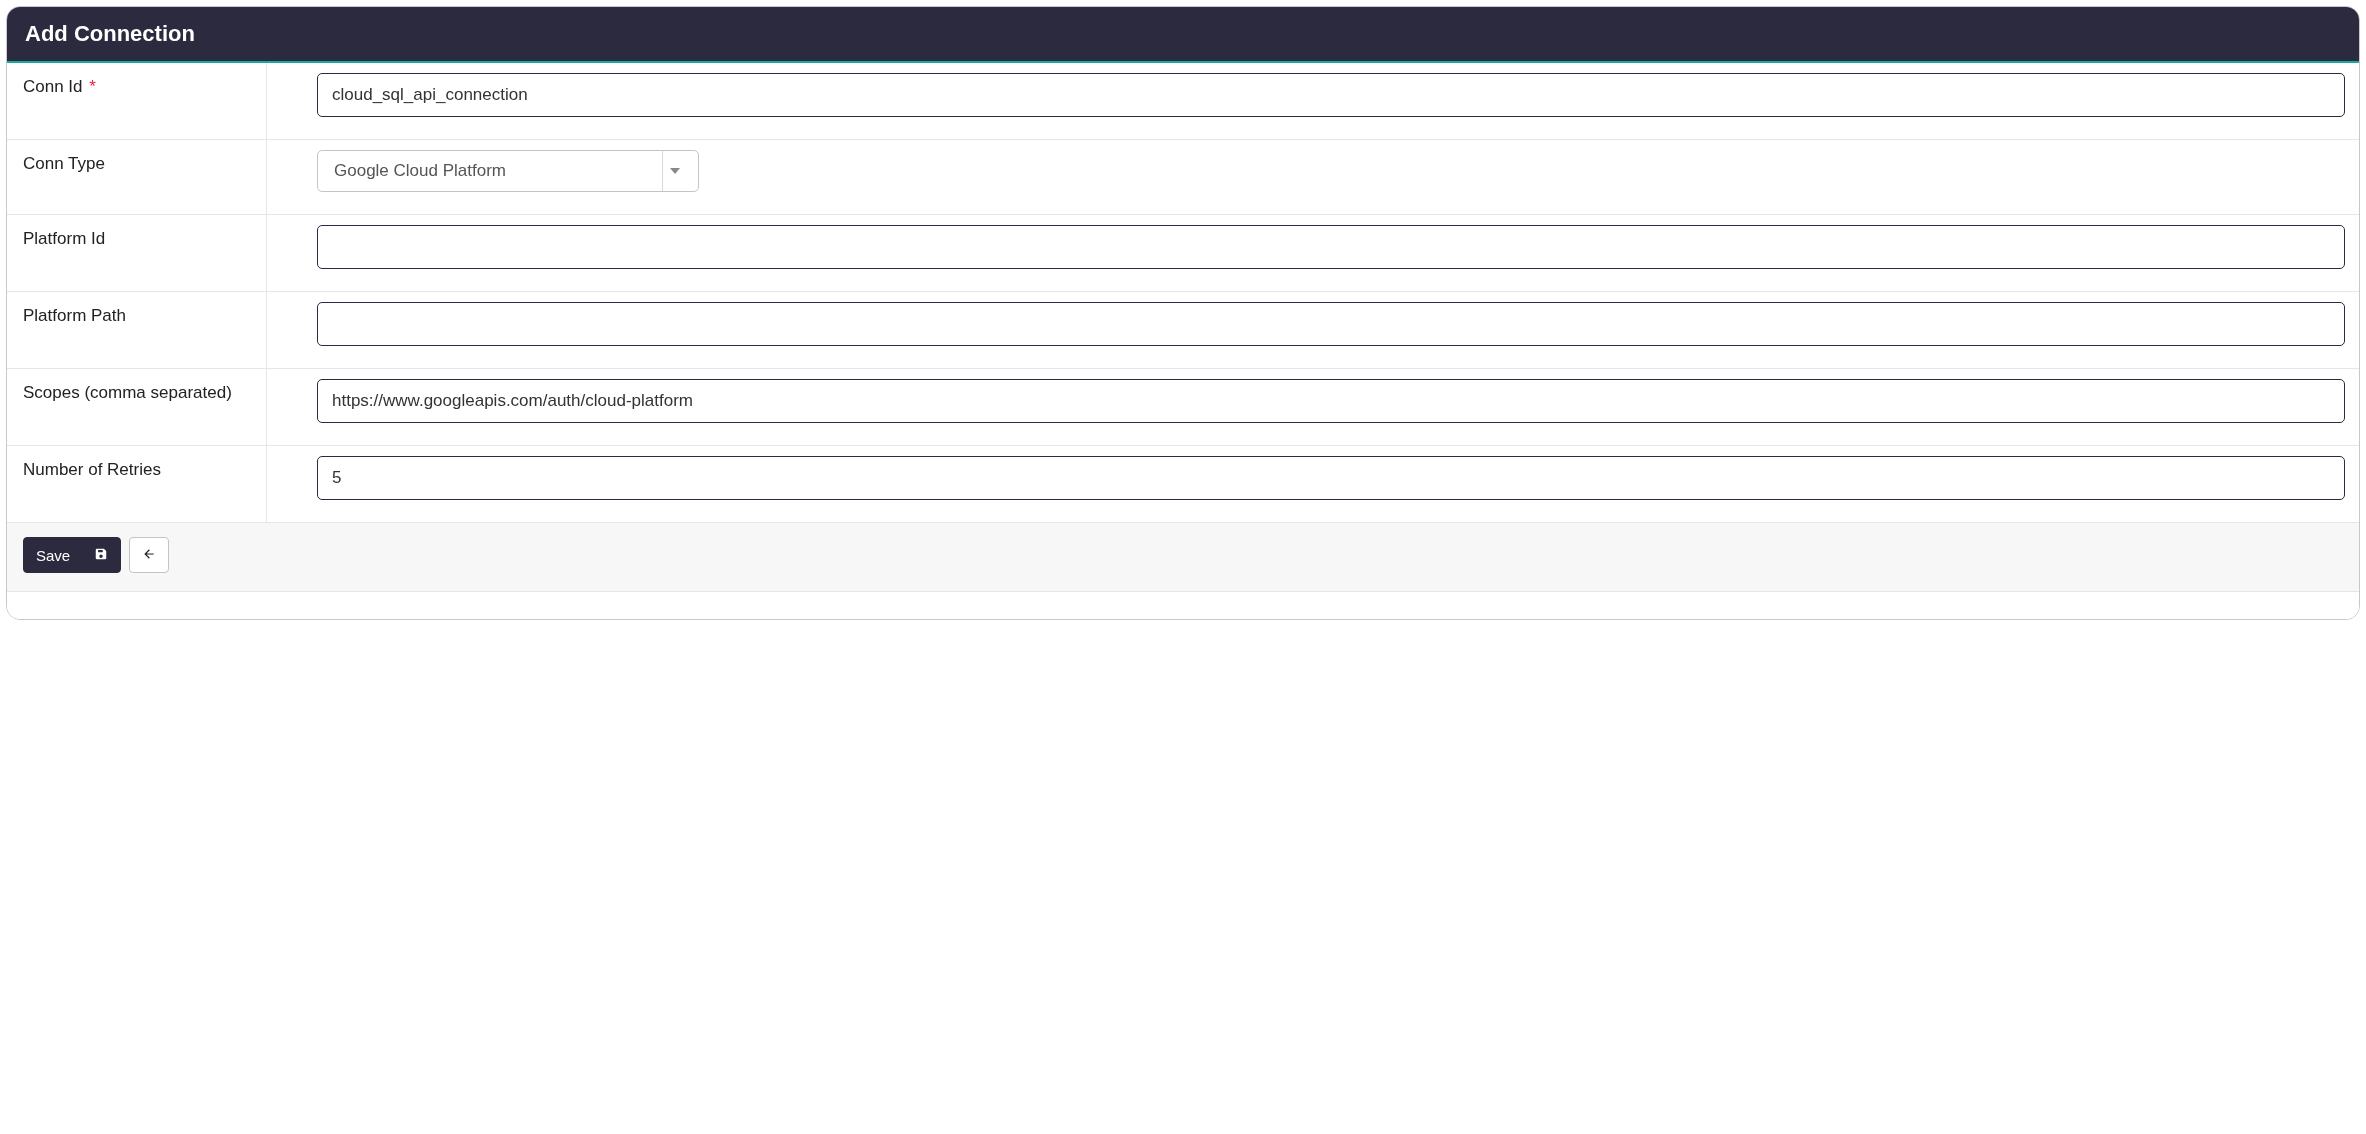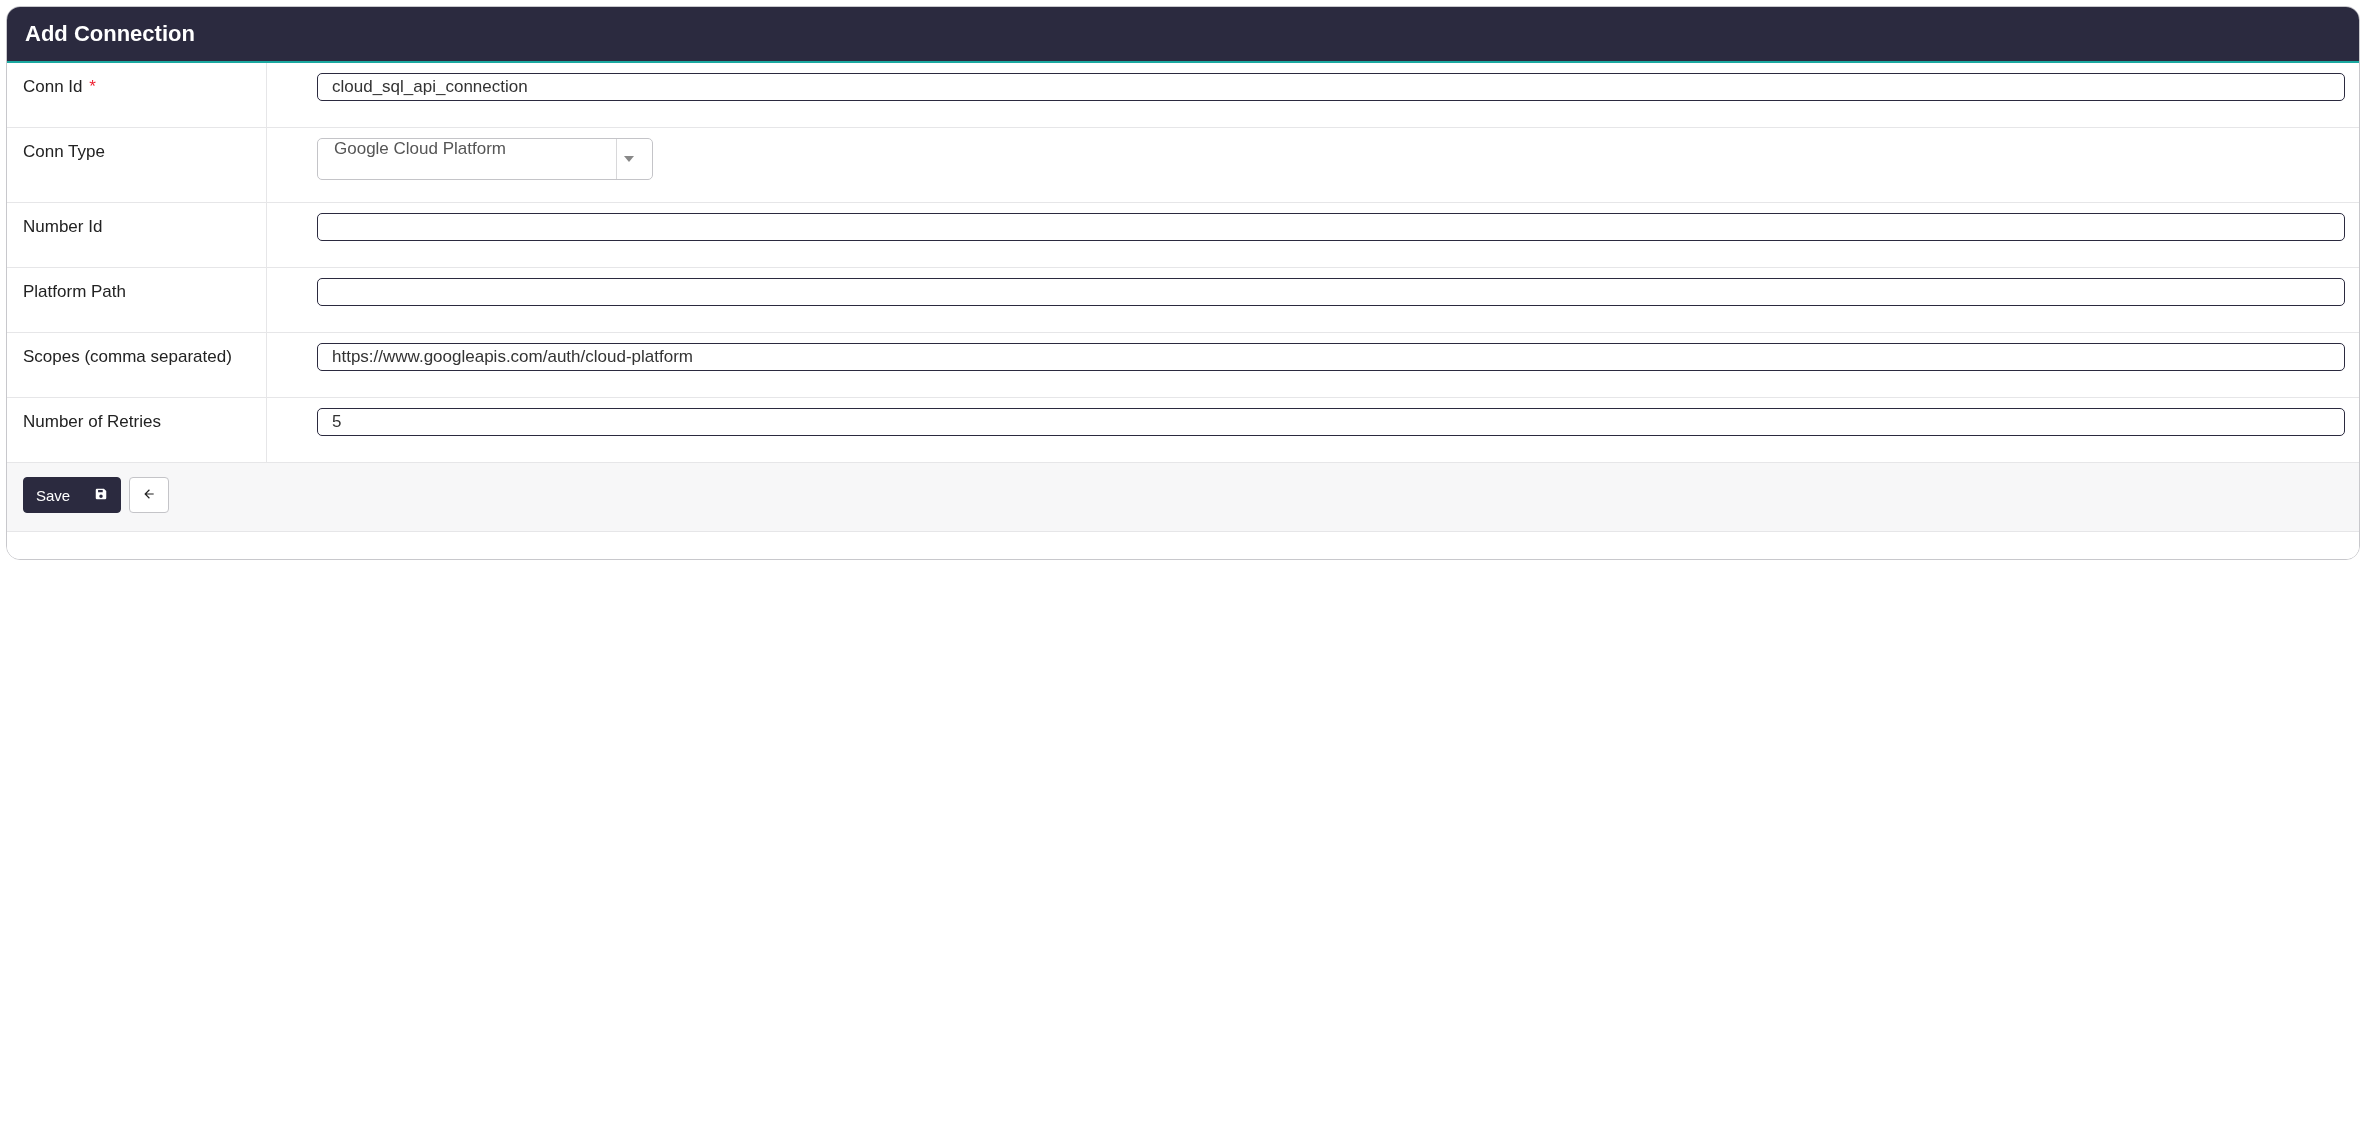--- a/index.html
+++ b/index.html
@@ -42,38 +42,39 @@
     color: #222;
     border-right: 1px solid #e6e6e8;
   }
   .input-cell {
     flex: 1;
     padding: 10px 14px 22px 14px;
   }
   .required { color: #e23; margin-left: 2px; }
   input[type=text], input[type=password] {
     width: 100%;
-    height: 28px;
+    height: 44px;
     padding: 8px 14px;
     font-size: 17px;
     font-family: inherit;
     color: #333;
     border: 1.5px solid #2b2a3f;
     border-radius: 5px;
     outline: none;
     background: #fff;
   }
   input.focused {
     border-color: #8bbef5;
     box-shadow: 0 0 0 3px rgba(120,170,240,0.35);
     letter-spacing: 2px;
   }
   .select-wrap {
     display: inline-flex;
-    width: 336px;
+    align-items: center;
+    width: 382px;
     height: 42px;
     border: 1px solid #c4c4c8;
     border-radius: 5px;
     background: #fff;
     padding: 0 12px 0 16px;
     font-size: 17px;
     color: #555;
     cursor: pointer;
     position: relative;
   }
@@ -153,21 +154,21 @@
           <span class="select-caret">
             <svg viewBox="0 0 10 6">
                 <path d="M0 0 L5 6 L10 0 Z"></path>
               </svg>
           </span>
         </div>
       </div>
     </div>
 
     <div class="form-row">
-      <div class="label-cell">Number Id</div>
+      <div class="label-cell">Platform Id</div>
       <div class="input-cell">
         <input type="text" value="" style="">
       </div>
     </div>
 
     <div class="form-row">
       <div class="label-cell">Platform Path</div>
       <div class="input-cell">
         <input type="text" value="" style="">
       </div>

